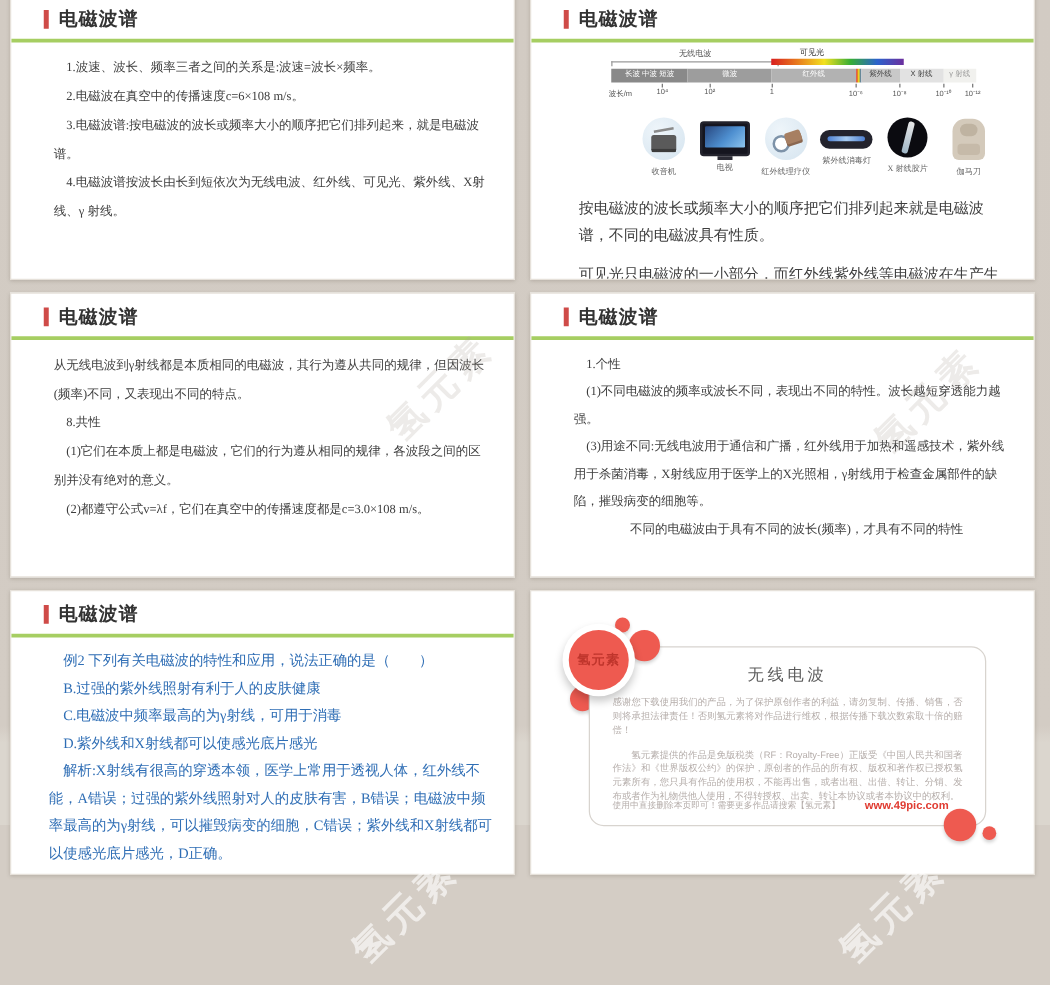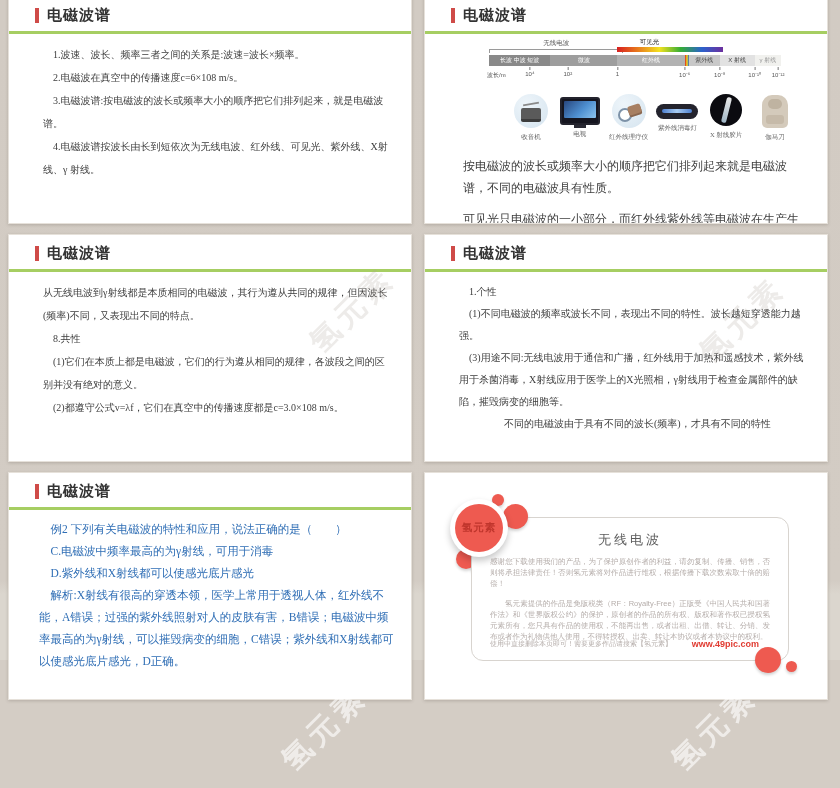--- a/index.html
+++ b/index.html
@@ -219,20 +219,21 @@
   </section>
 
   <section class="slide" style="left:8px;top:472px">
     <header class="s-head">
       <span class="red-bar"></span>
       <h2 class="s-title">电磁波谱</h2>
     </header>
     <div class="green-line"></div>
     <div class="s-body body-5">
       <p>例2 下列有关电磁波的特性和应用，说法正确的是（　　）</p>
+      <p>B.过强的紫外线照射有利于人的皮肤健康</p>
       <p>C.电磁波中频率最高的为γ射线，可用于消毒</p>
       <p>D.紫外线和X射线都可以使感光底片感光</p>
       <p>解析:X射线有很高的穿透本领，医学上常用于透视人体，红外线不能，A错误；过强的紫外线照射对人的皮肤有害，B错误；电磁波中频率最高的为γ射线，可以摧毁病变的细胞，C错误；紫外线和X射线都可以使感光底片感光，D正确。</p>
 
     </div>
   </section>
 
   <section class="slide" style="left:424px;top:472px">
     <div class="cr-card">
       <h3 class="cr-title">无线电波</h3>

